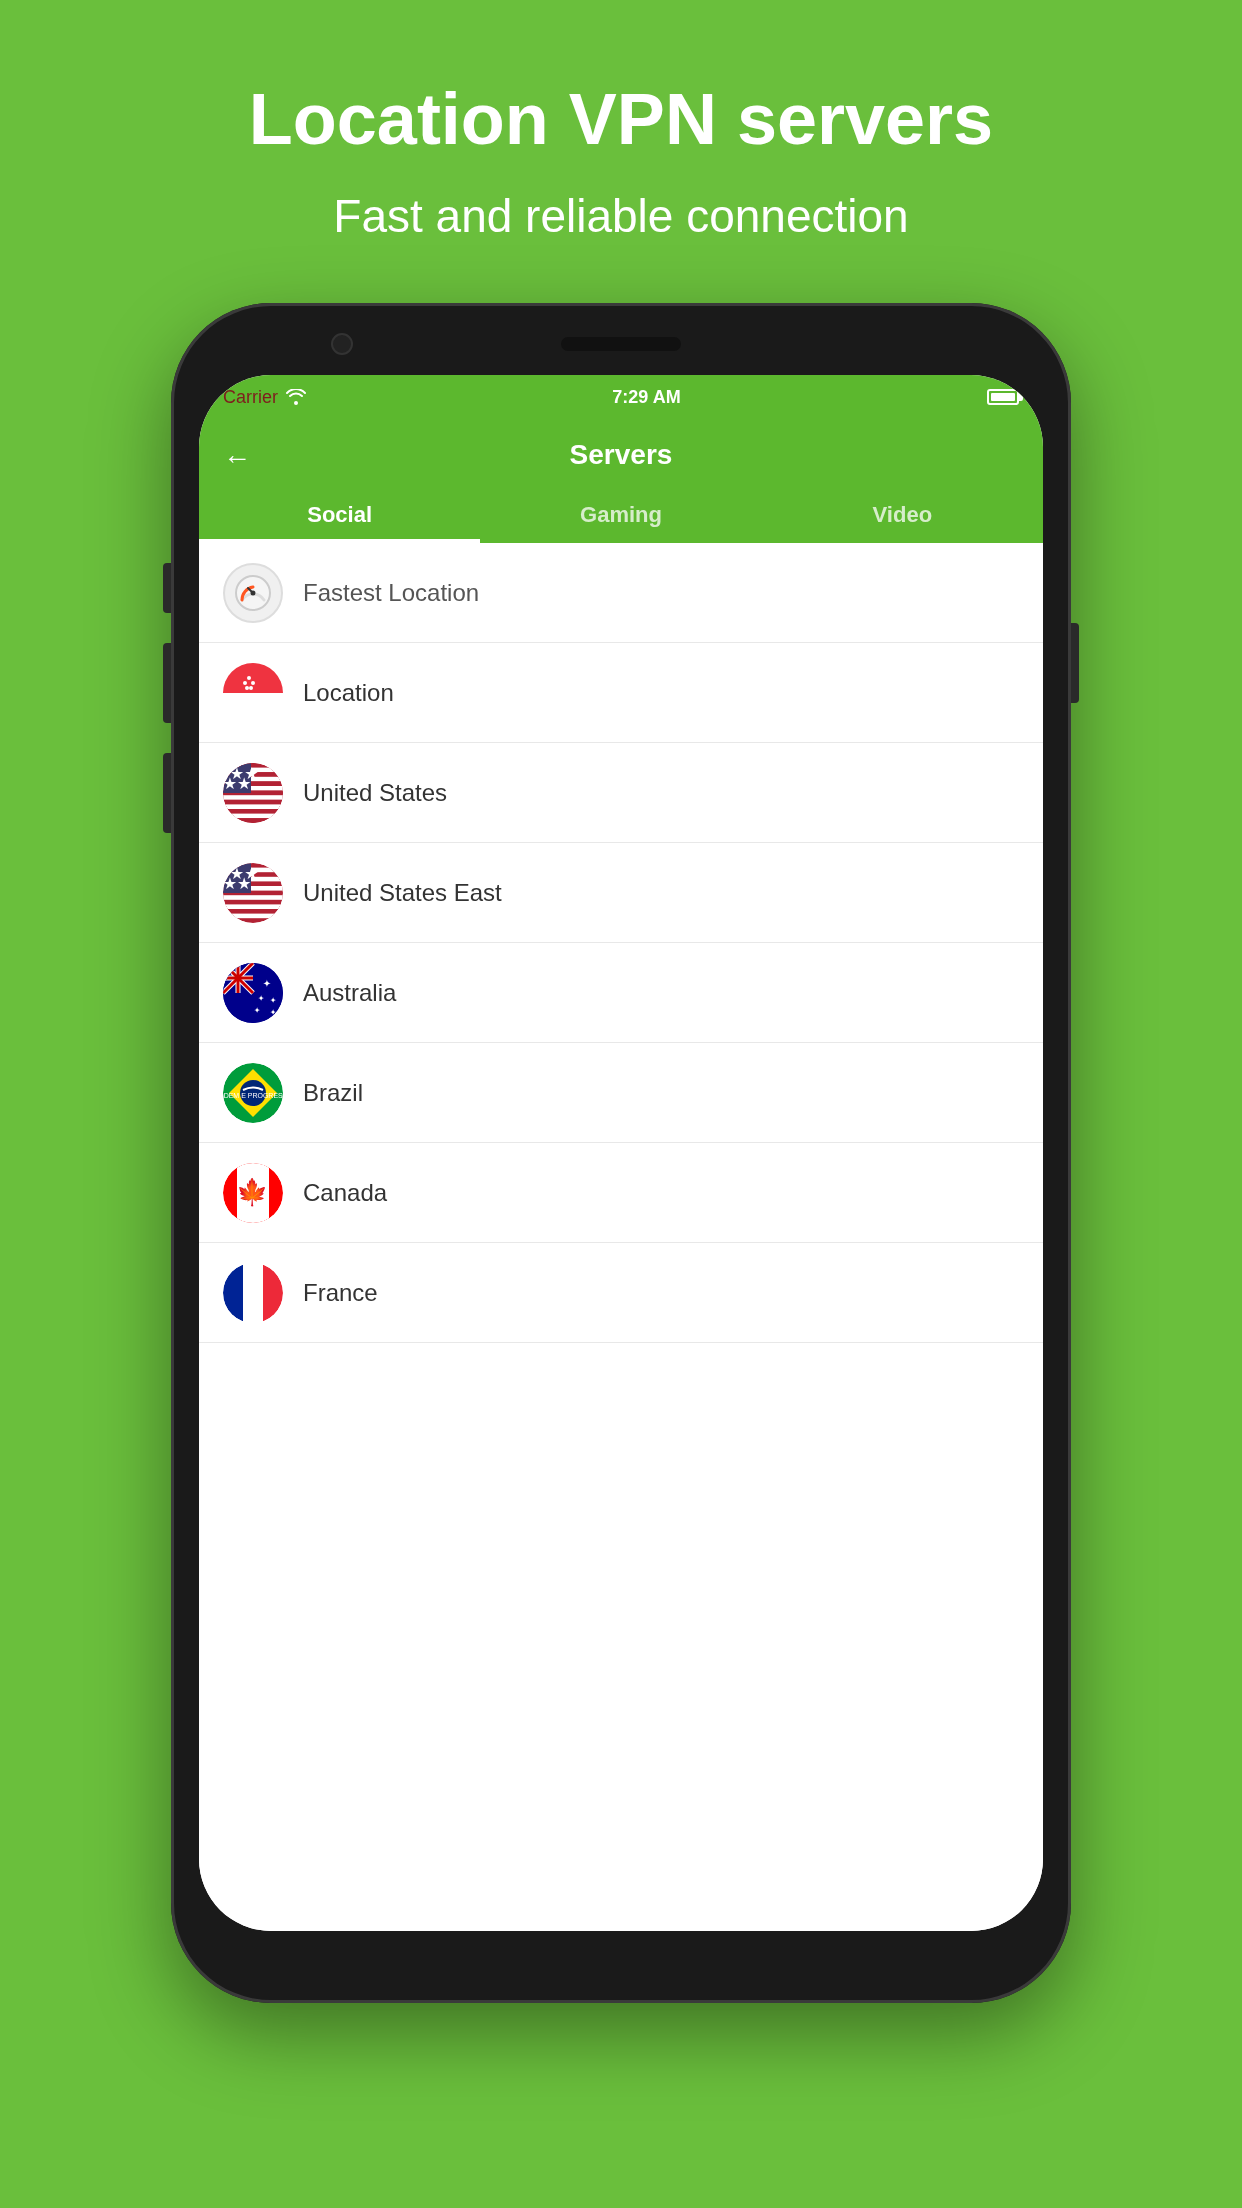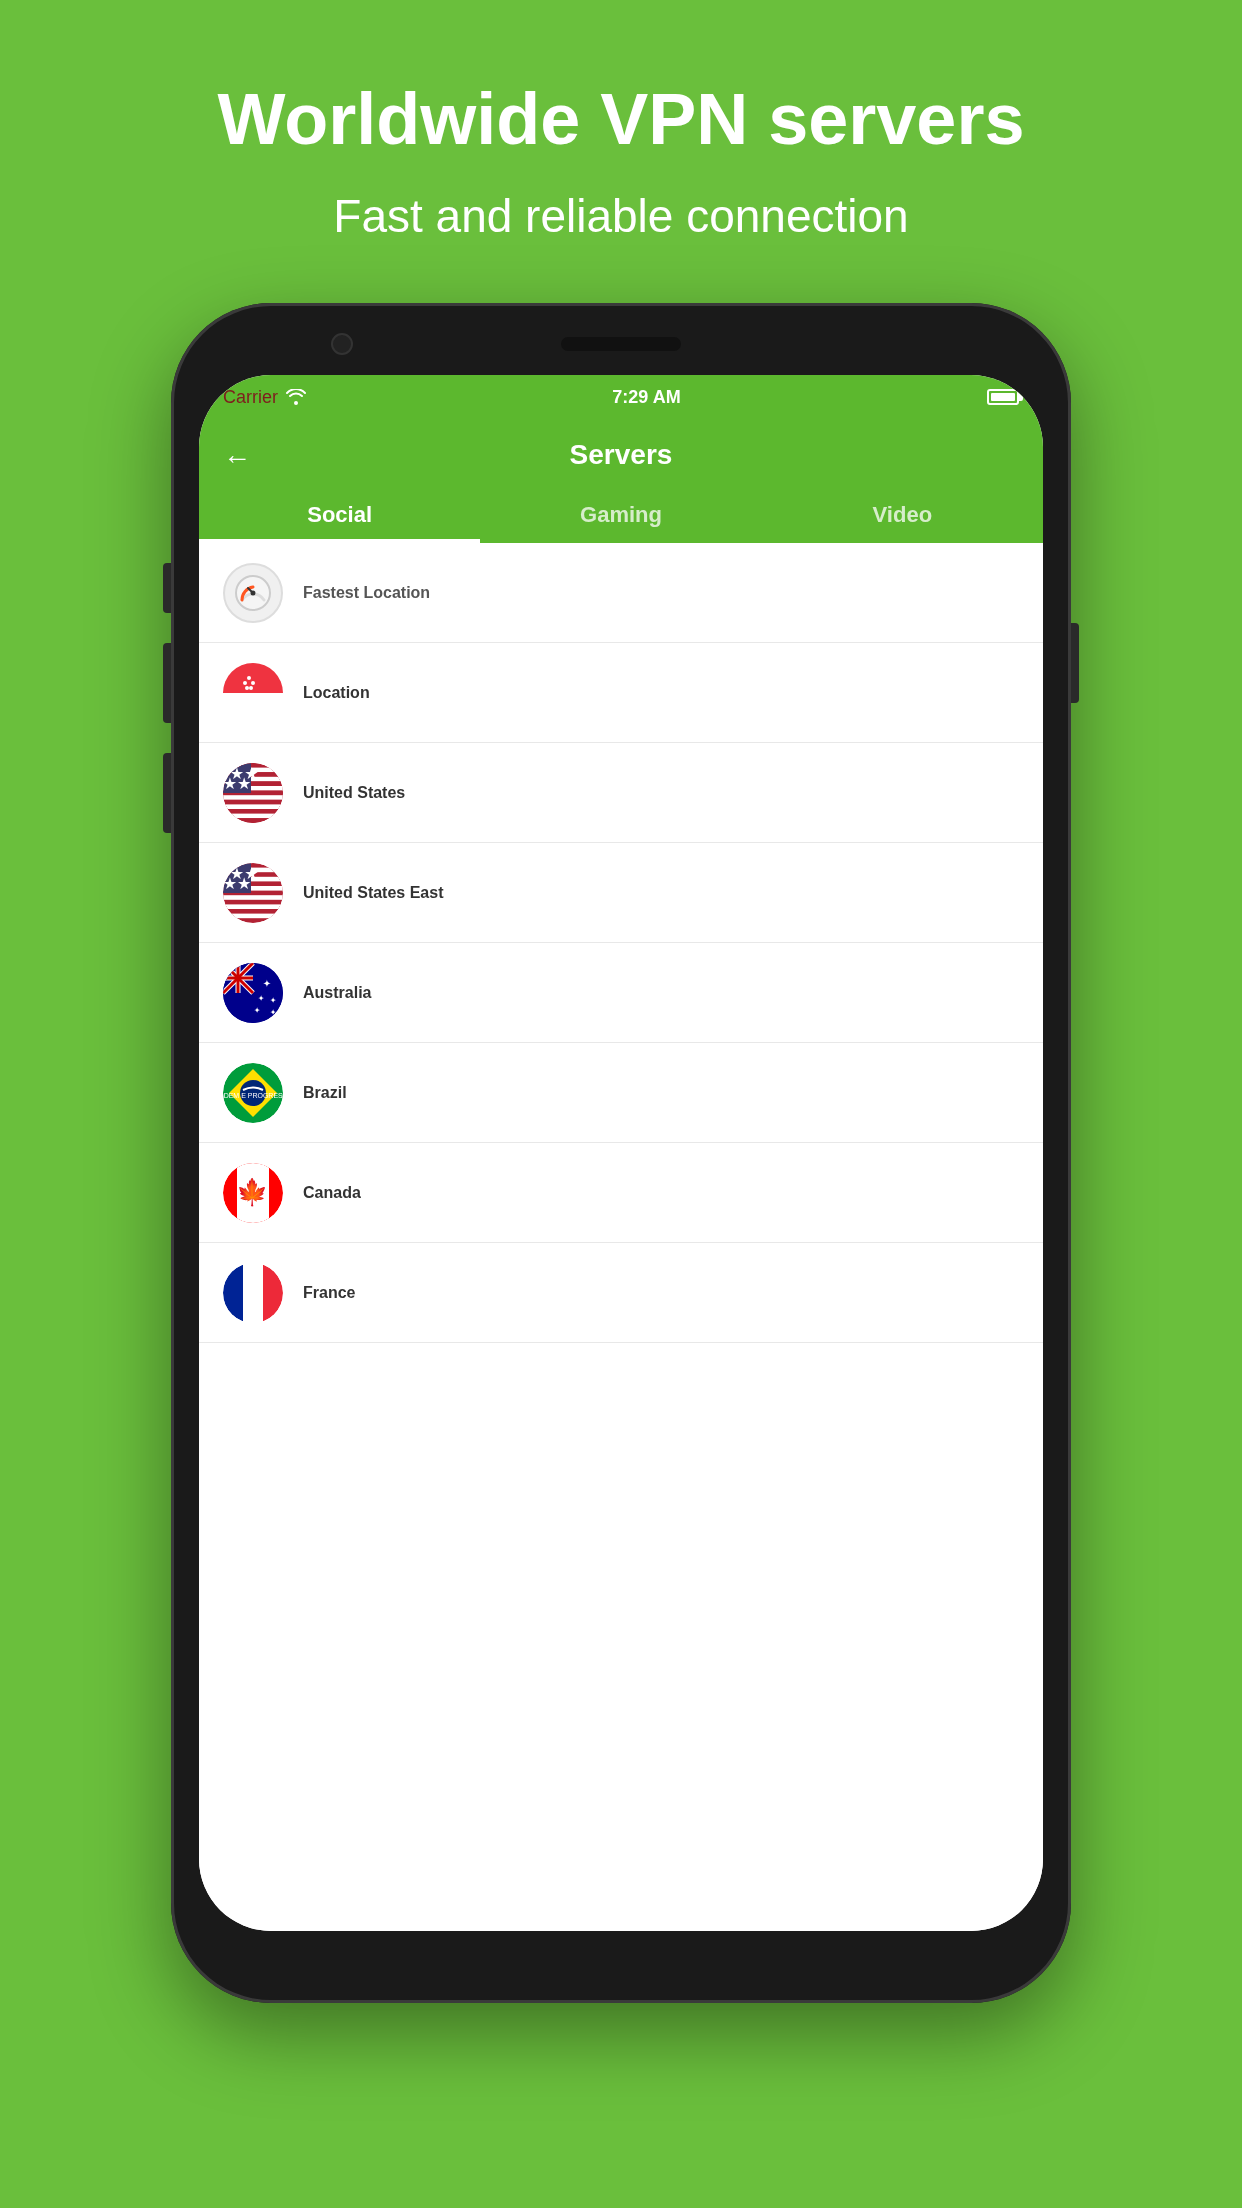--- a/index.html
+++ b/index.html
@@ -251,23 +251,23 @@
       font-size: 36px;
     }
 
     
     .flag-fastest {
       background: #f0f0f0;
       border: 2px solid #ddd;
     }
 
     .server-name {
-      font-size: 16px;
+      font-size: 24px;
       color: #333;
-      font-weight: 700;
+      font-weight: 400;
     }
     .server-name.fastest {
       color: #555;
     }
 
     
     .sg-flag {
       width: 60px;
       height: 60px;
       border-radius: 50%;
@@ -340,21 +340,21 @@
       height: 60px;
       border-radius: 50%;
       overflow: hidden;
       flex-shrink: 0;
       display: flex;
     }
   </style>
 </head>
 <body>
 
-<h1 class="page-title">Worldwide VPN servers</h1>
+<h1 class="page-title">Location VPN servers</h1>
 <p class="page-subtitle">Fast and reliable connection</p>
 
 <div class="phone-wrapper">
   <div class="phone-outer">
     <div class="phone-camera"></div>
     <div class="phone-speaker"></div>
     <div class="phone-btn-right"></div>
     <div class="phone-btn-left1"></div>
     <div class="phone-btn-left2"></div>
     <div class="phone-btn-left3"></div>

